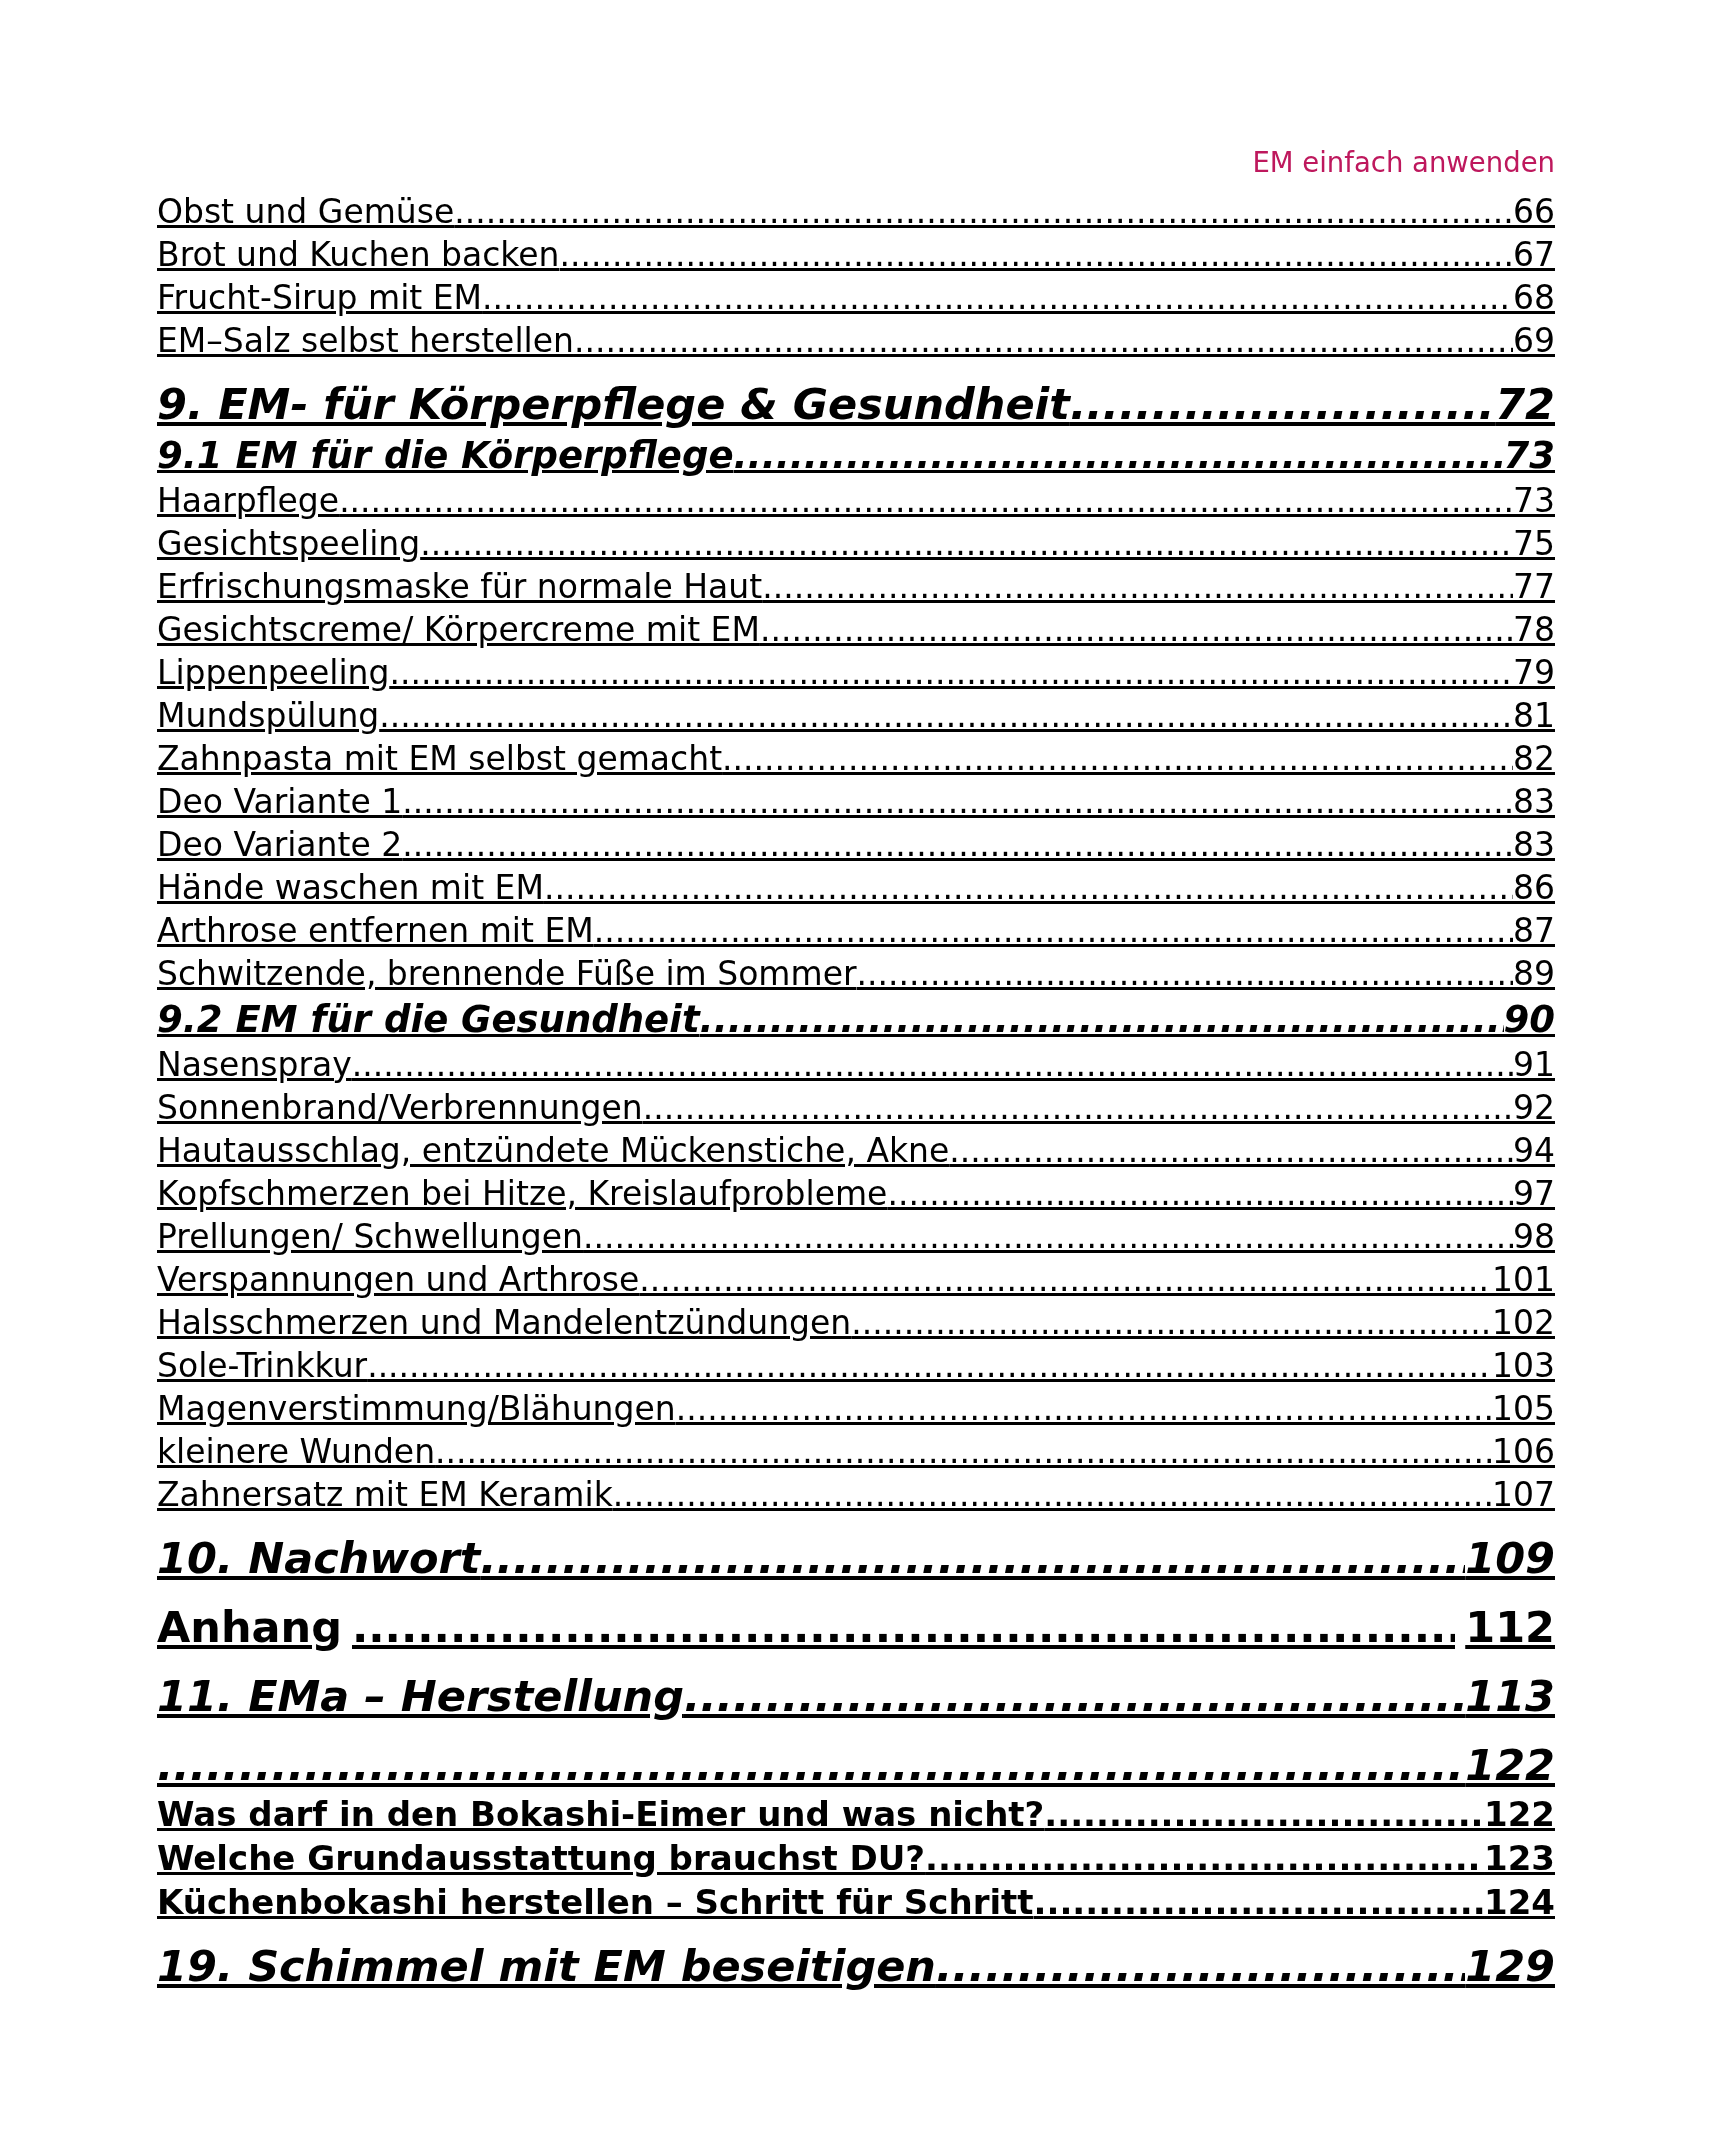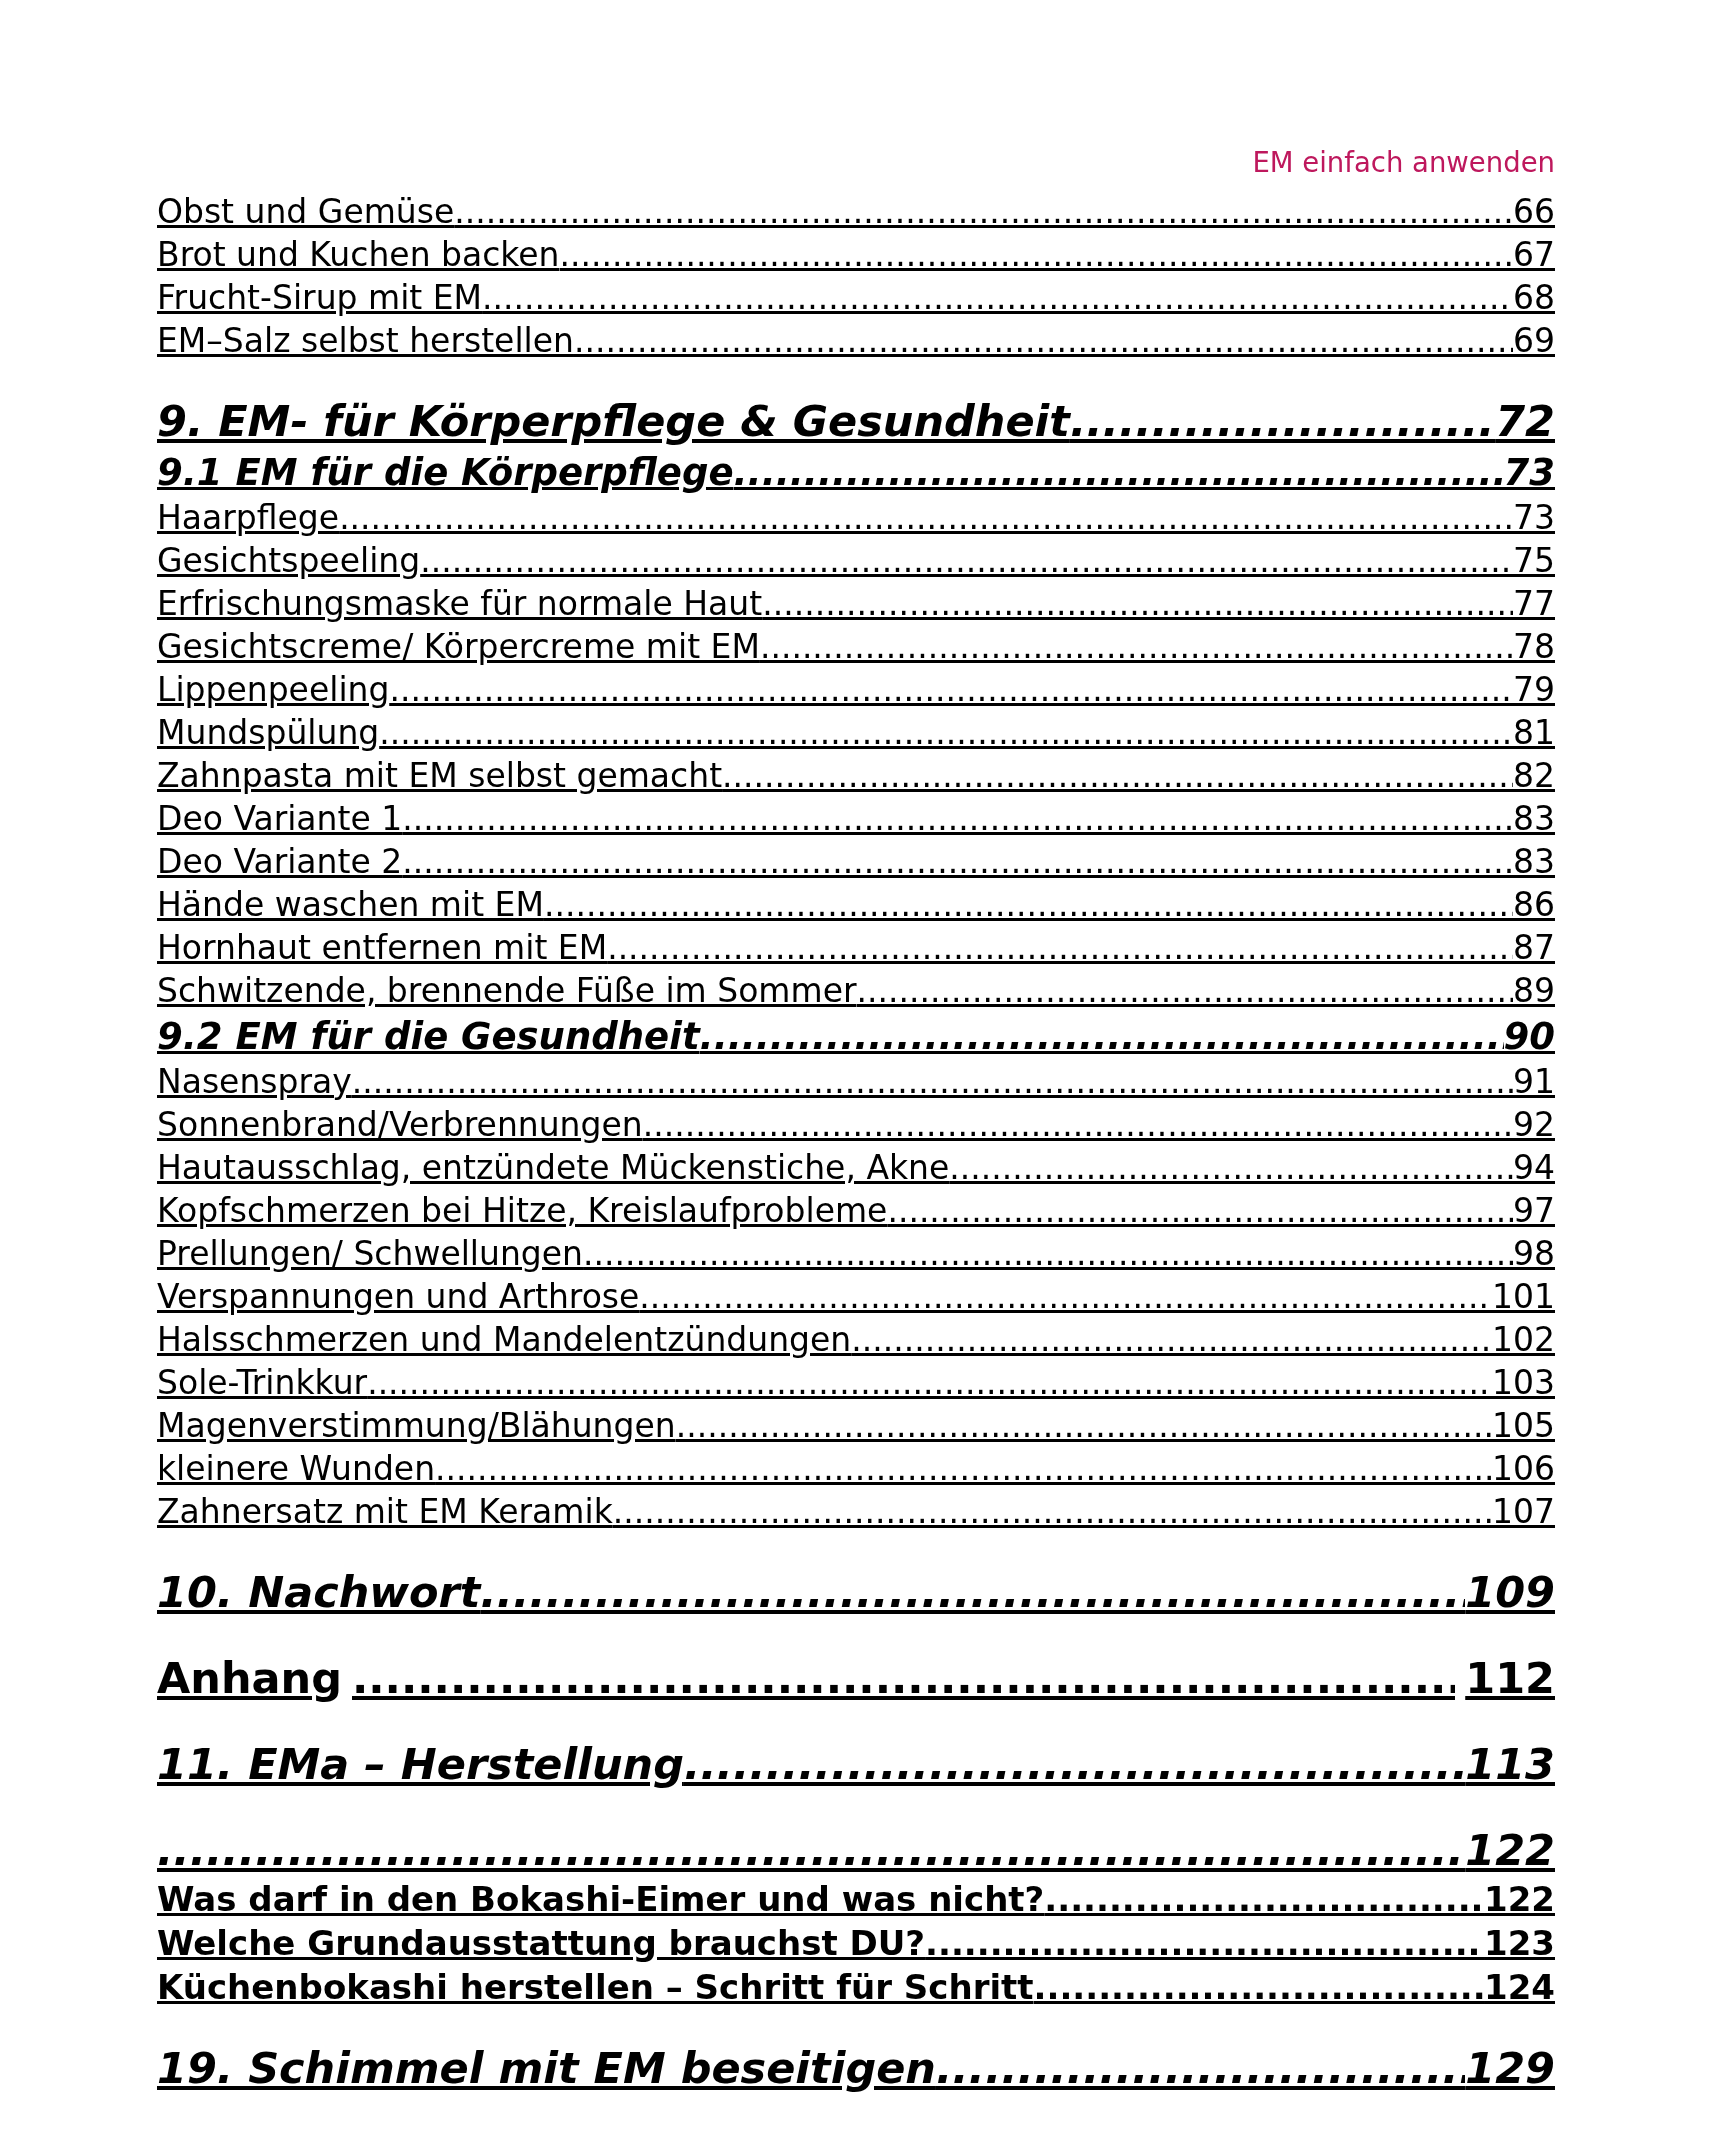--- a/index.html
+++ b/index.html
@@ -52,21 +52,21 @@
     line-height: 46px;
     font-weight: bold;
     font-style: italic;
     margin-top: 1.7px;
   }
   .r-h1 {
     font-size: 43px;
     line-height: 54px;
     font-weight: bold;
     font-style: italic;
-    margin-top: 32px;
+    margin-top: 15px;
   }
   .r-upright { font-style: normal; gap: 10px; }
   .r-bold {
     font-size: 34px;
     line-height: 44px;
     font-weight: bold;
     font-style: normal;
   }
 </style>
 </head>
@@ -149,21 +149,21 @@
     <span class="label">Deo Variante 2</span>
     <span class="dots">....................................................................................................................................................................................................................................................................</span>
     <span class="num">83</span>
   </div>
       <div class="row r-body">
     <span class="label">Hände waschen mit EM</span>
     <span class="dots">....................................................................................................................................................................................................................................................................</span>
     <span class="num">86</span>
   </div>
       <div class="row r-body">
-    <span class="label">Hornhaut entfernen mit EM</span>
+    <span class="label">Arthrose entfernen mit EM</span>
     <span class="dots">....................................................................................................................................................................................................................................................................</span>
     <span class="num">87</span>
   </div>
       <div class="row r-body">
     <span class="label">Schwitzende, brennende Füße im Sommer</span>
     <span class="dots">....................................................................................................................................................................................................................................................................</span>
     <span class="num">89</span>
   </div>
       <div class="row r-h2">
     <span class="label">9.2 EM für die Gesundheit</span>

